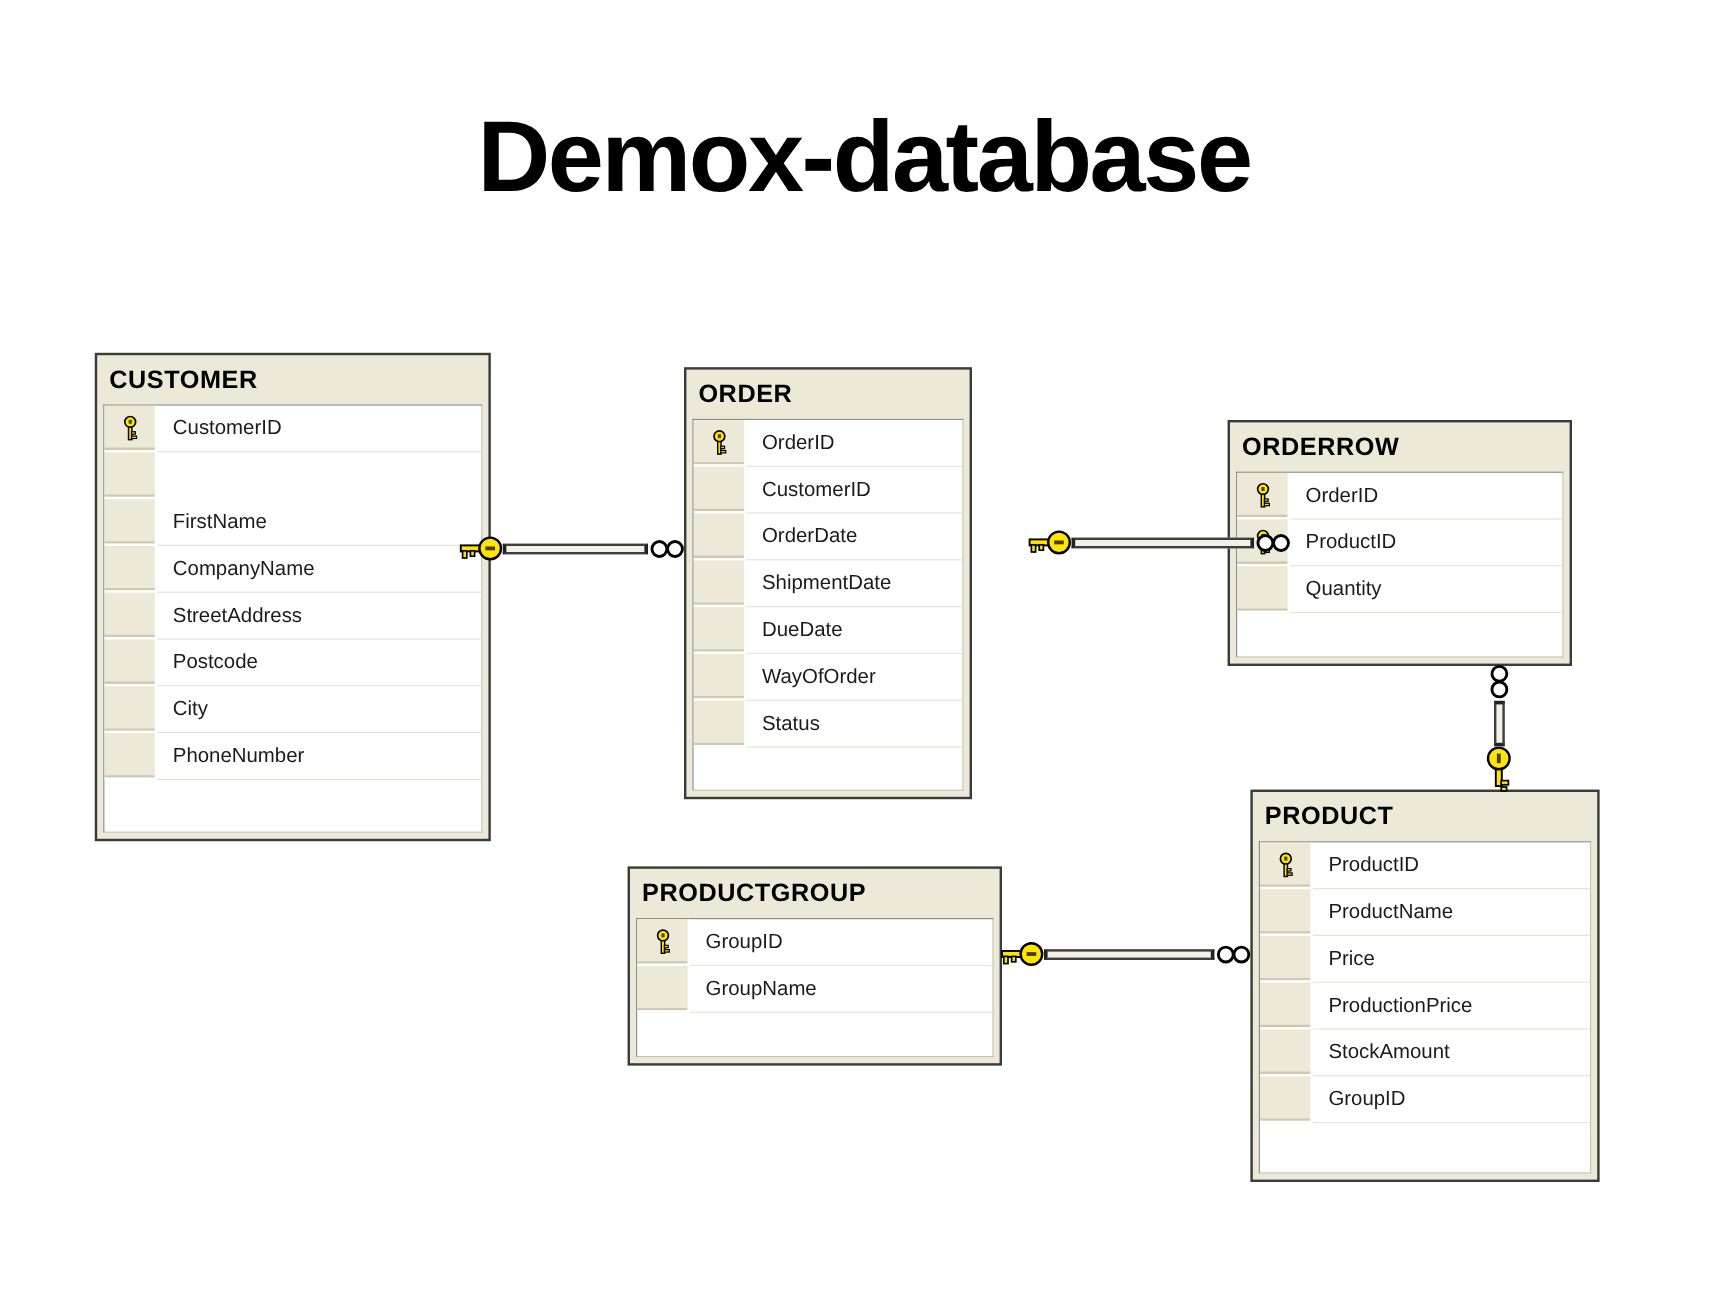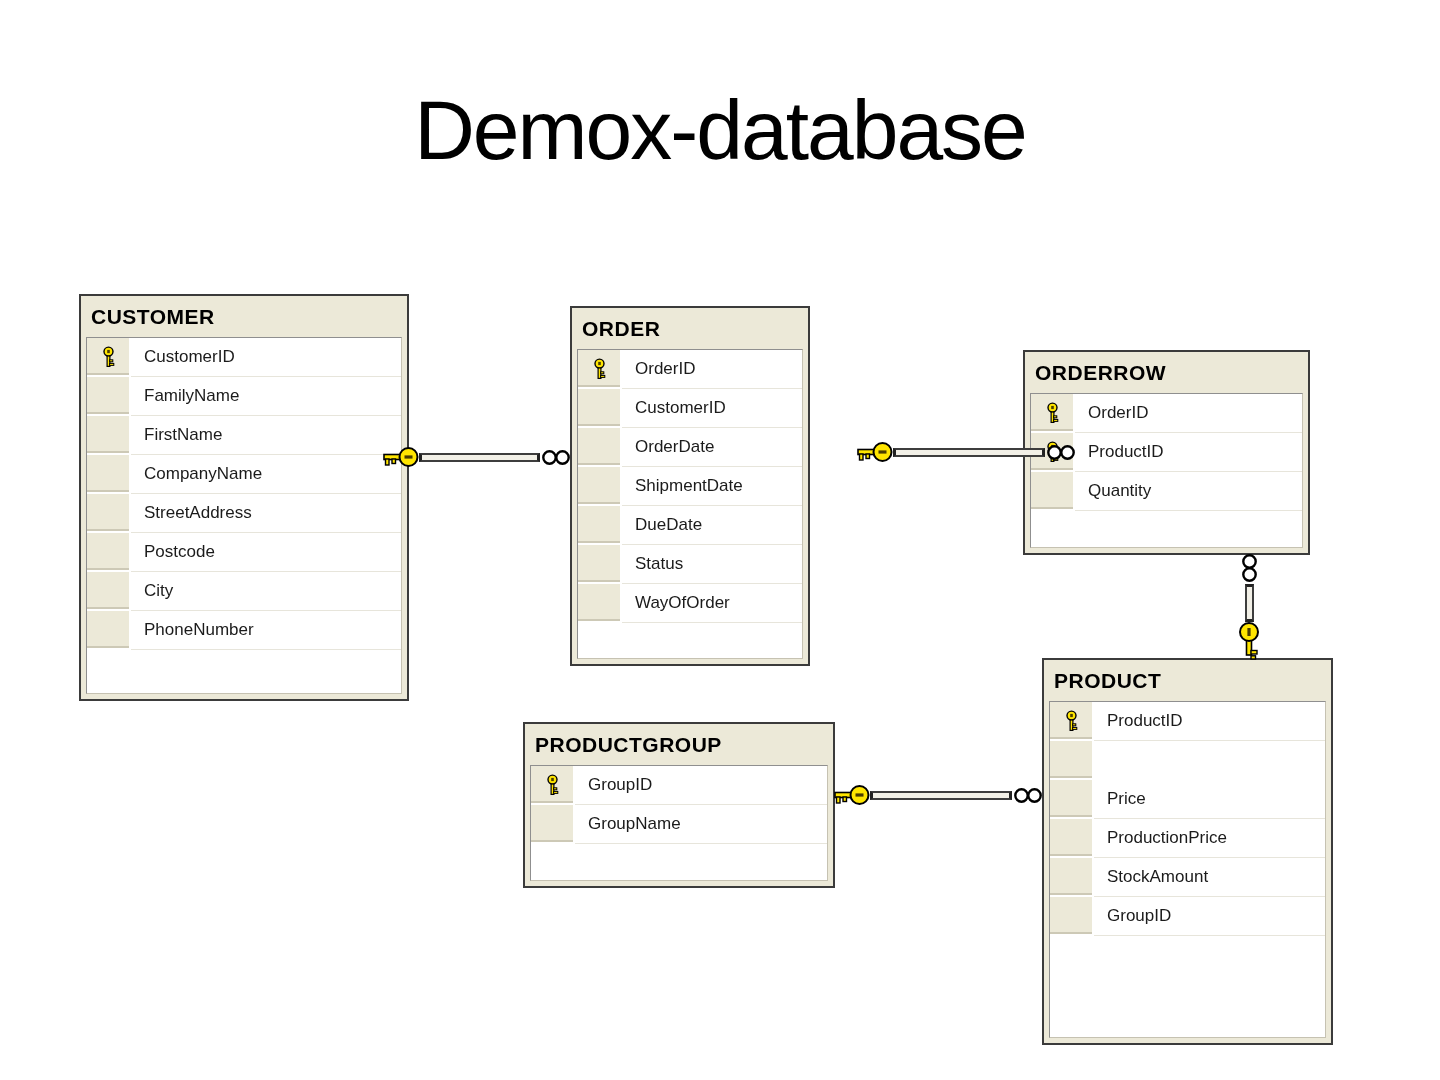--- a/index.html
+++ b/index.html
@@ -1,19 +1,19 @@
 <!DOCTYPE html>
 <html><head>
 <meta charset="utf-8">
 <style>
   html,body{margin:0;padding:0;background:#fff;}
   .stage{position:relative;width:1440px;height:1080px;background:#ffffff;overflow:hidden;
          font-family:"Liberation Sans",sans-serif;}
   .slide-title{position:absolute;top:88px;left:0;width:100%;margin:0;text-align:center;
-         font-size:84px;font-weight:400;letter-spacing:-2px;color:#000;line-height:1.0;}
+         font-size:84px;font-weight:700;letter-spacing:-2px;color:#000;line-height:1.0;}
 
   
   .db-table{position:absolute;box-sizing:border-box;background:#ece9d8;border:2px solid #3b3b3b;
          display:flex;flex-direction:column;}
   .tbl-header{height:41px;flex:0 0 41px;display:flex;align-items:center;padding:0 10px;
          font-size:21px;font-weight:bold;color:#000;letter-spacing:.5px;}
   .tbl-grid{flex:1;margin:0 5px 5px 5px;background:#fff;border:1px solid #8f8f8f;
          border-bottom-color:#c6c2b2;border-right-color:#c6c2b2;overflow:hidden;}
   .tbl-row{display:flex;height:39px;}
   .sel{width:44px;flex:0 0 44px;box-sizing:border-box;background:#ece9d8;
@@ -50,21 +50,20 @@
               <rect x="6.2" y="3.9" width="2.6" height="3.2" fill="#4a3d00"></rect>
               <rect x="6.1" y="10" width="2.8" height="10.4" fill="#ffe500" stroke="#000" stroke-width="1.2"></rect>
               <rect x="8.6" y="13.8" width="3.2" height="2" fill="#ffe500" stroke="#000" stroke-width="1"></rect>
               <rect x="8.6" y="17.4" width="4.2" height="2" fill="#ffe500" stroke="#000" stroke-width="1"></rect>
             </svg>
           </div>
         <div class="colname">CustomerID</div>
       </div>
       <div class="tbl-row">
           <div class="sel"></div>
-          <div class="colname">FamilyName</div>
         </div>
       <div class="tbl-row">
           <div class="sel"></div>
           <div class="colname">FirstName</div>
         </div>
       <div class="tbl-row">
           <div class="sel"></div>
           <div class="colname">CompanyName</div>
         </div>
       <div class="tbl-row">
@@ -114,26 +113,26 @@
       <div class="tbl-row">
           <div class="sel"></div>
           <div class="colname">ShipmentDate</div>
         </div>
       <div class="tbl-row">
           <div class="sel"></div>
           <div class="colname">DueDate</div>
         </div>
       <div class="tbl-row">
           <div class="sel"></div>
+          <div class="colname">WayOfOrder</div>
+        </div>
+      <div class="tbl-row">
+          <div class="sel"></div>
           <div class="colname">Status</div>
         </div>
-      <div class="tbl-row">
-          <div class="sel"></div>
-          <div class="colname">WayOfOrder</div>
-        </div>
     </div>
   </div>
 
   <div class="db-table" style="left:1023px;top:350px;width:287px;height:205px">
     <div class="tbl-header">
       <span>ORDERROW</span>
     </div>
     <div class="tbl-grid">
       <div class="tbl-row">
         <div class="sel">
@@ -183,39 +182,40 @@
           </div>
         <div class="colname">GroupID</div>
       </div>
       <div class="tbl-row">
           <div class="sel"></div>
           <div class="colname">GroupName</div>
         </div>
     </div>
   </div>
 
-  <div class="db-table" style="left:1042px;top:658px;width:291px;height:387px">
+  <div class="db-table" style="left:1042px;top:658px;width:291px;height:327px">
     <div class="tbl-header">
       <span>PRODUCT</span>
     </div>
     <div class="tbl-grid">
       <div class="tbl-row">
         <div class="sel">
             <svg width="15" height="22" viewBox="0 0 15 22">
               <circle cx="7.5" cy="5.6" r="4.5" fill="#ffe500" stroke="#000" stroke-width="1.4"></circle>
               <rect x="6.2" y="3.9" width="2.6" height="3.2" fill="#4a3d00"></rect>
               <rect x="6.1" y="10" width="2.8" height="10.4" fill="#ffe500" stroke="#000" stroke-width="1.2"></rect>
               <rect x="8.6" y="13.8" width="3.2" height="2" fill="#ffe500" stroke="#000" stroke-width="1"></rect>
               <rect x="8.6" y="17.4" width="4.2" height="2" fill="#ffe500" stroke="#000" stroke-width="1"></rect>
             </svg>
           </div>
         <div class="colname">ProductID</div>
       </div>
       <div class="tbl-row">
           <div class="sel"></div>
+          <div class="colname">ProductName</div>
         </div>
       <div class="tbl-row">
           <div class="sel"></div>
           <div class="colname">Price</div>
         </div>
       <div class="tbl-row">
           <div class="sel"></div>
           <div class="colname">ProductionPrice</div>
         </div>
       <div class="tbl-row">

